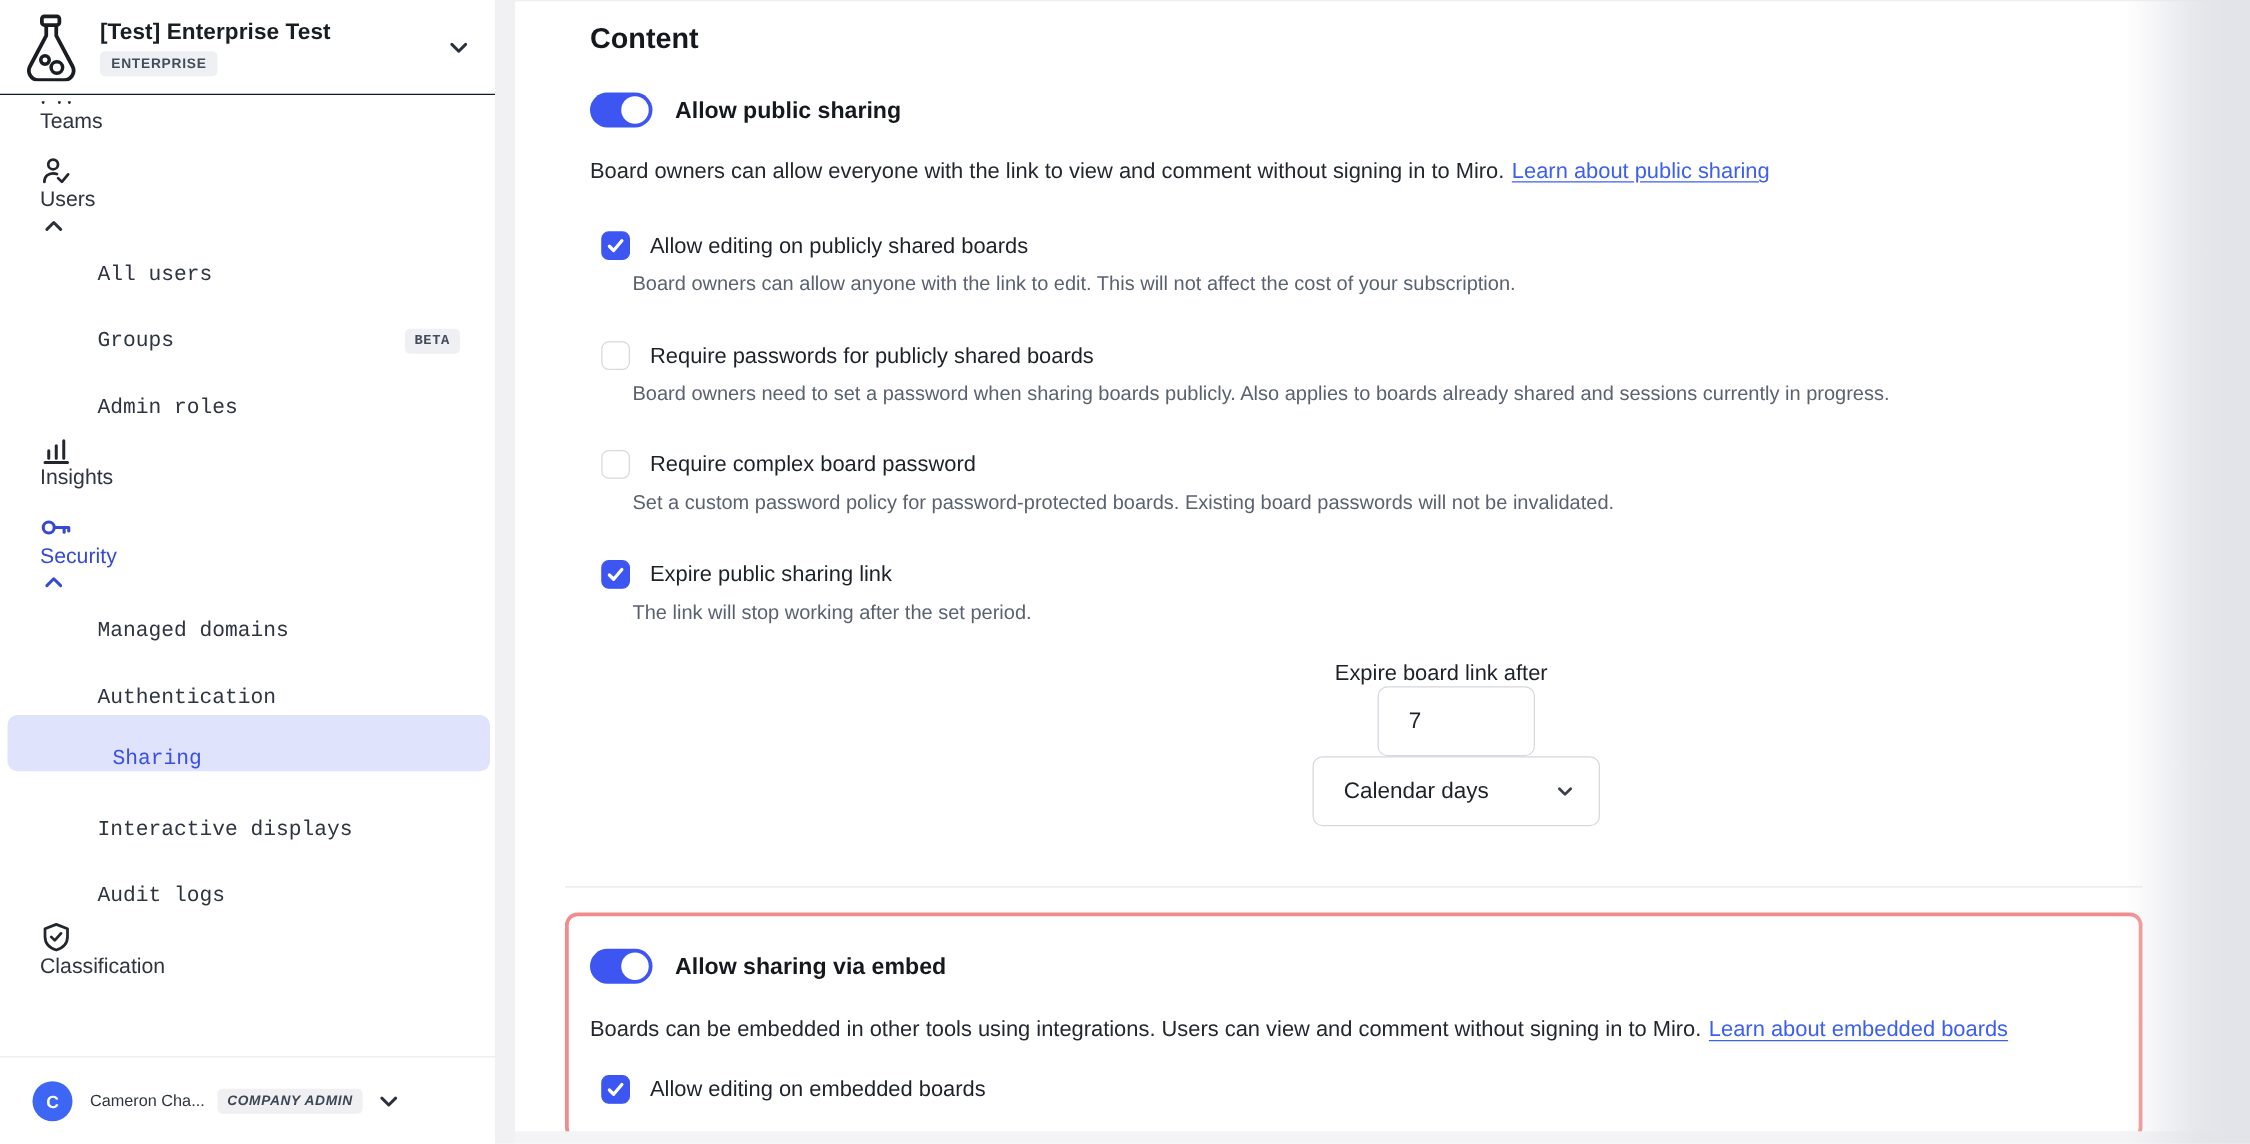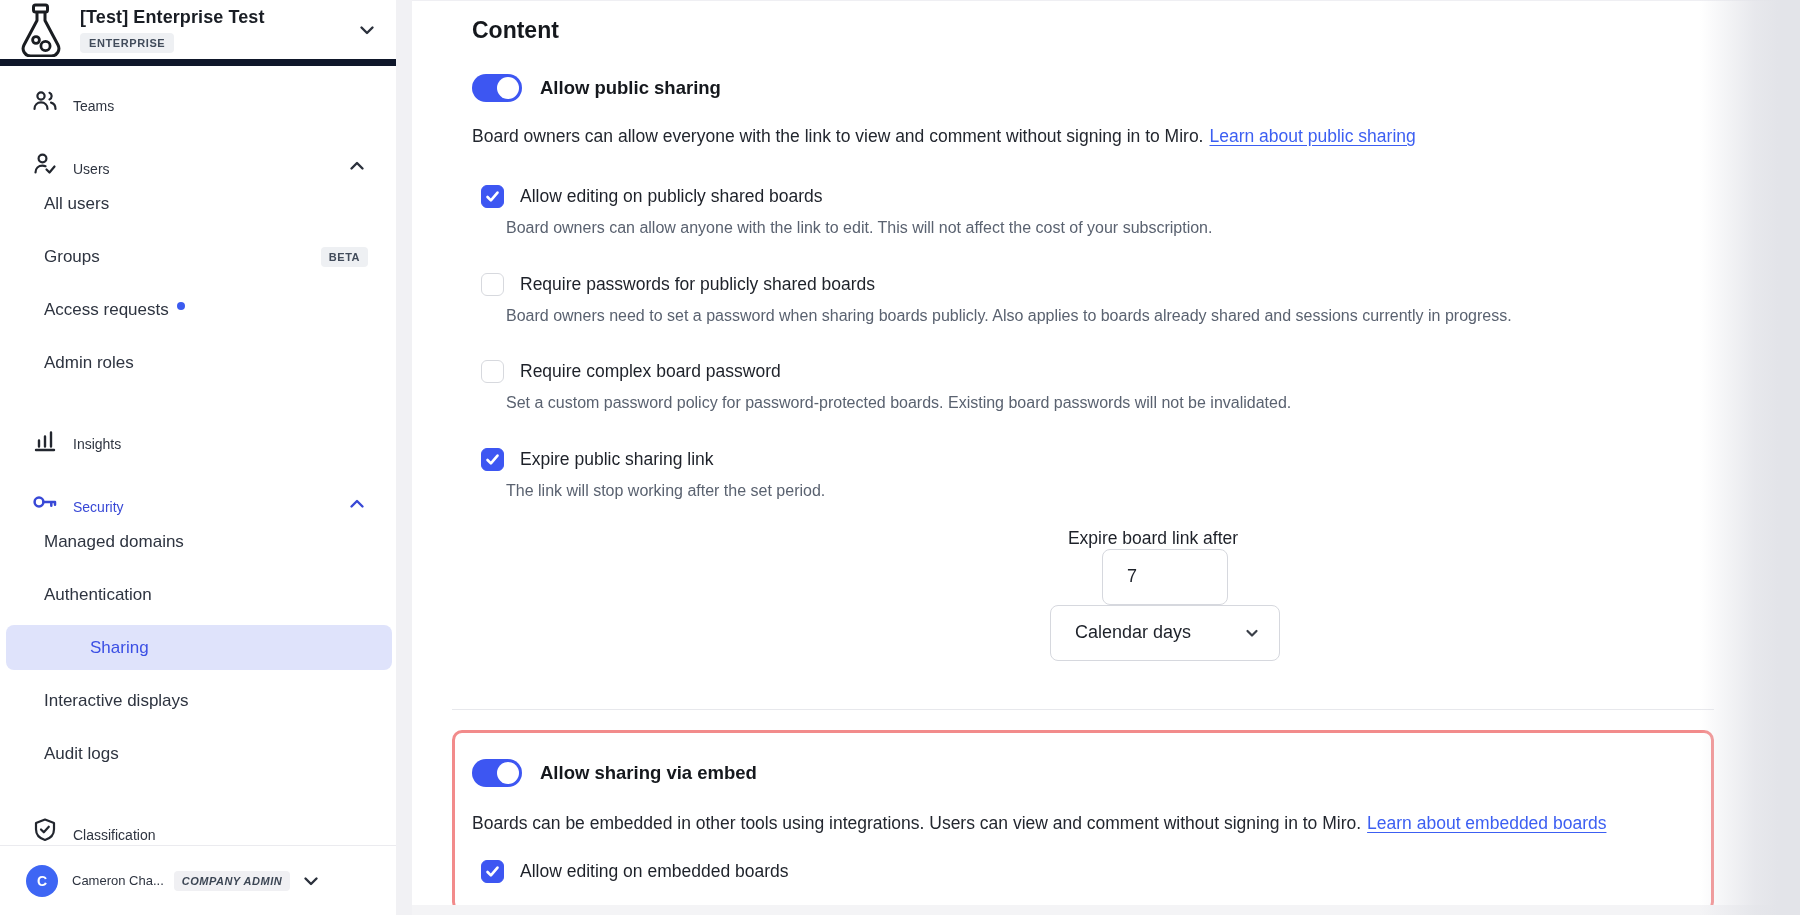--- a/index.html
+++ b/index.html
@@ -9,36 +9,36 @@
   
   .sidebar { position:absolute; left:0; top:0; width:396px; height:915px; background:#fff; z-index:3; }
   .gutter  { position:absolute; left:396px; top:0; width:16px; height:915px; background:#f1f1f4; z-index:2; }
   .main    { position:absolute; left:412px; top:0; width:1388px; height:915px; background:#fff;
              border-top:1px solid #efeff3; padding:10px 0 0 60px; z-index:1; }
   .right-fade { position:absolute; left:1700px; top:0; width:100px; height:915px; z-index:5; pointer-events:none;
              background:linear-gradient(90deg, rgba(227,228,233,0) 0%, rgba(227,228,233,.85) 55%, #e3e4e9 78%); }
   .bottom-band { position:absolute; left:412px; top:905px; width:1388px; height:10px; background:#f4f4f6; z-index:4; }
 
   
-  .org-header { position:relative; height:66px; display:flex; align-items:center; padding:0 18px 0 16px;
-                border-bottom:7px solid #0f172a; background:#fff; z-index:2; }
+  .org-header { position:relative; height:76px; display:flex; align-items:center; padding:0 18px 0 16px;
+                border-bottom:1px solid #0f172a; background:#fff; z-index:2; }
   .org-logo { width:50px; height:54px; flex:0 0 auto; }
   .org-meta { margin-left:14px; flex:1 1 auto; min-width:0; }
   .org-title { font-size:18px; font-weight:700; color:#191d24; letter-spacing:.1px; white-space:nowrap; }
   .badge { display:inline-block; background:#eef0f3; color:#424c5b; font-size:11px; font-weight:700;
            letter-spacing:.6px; border-radius:4px; padding:4px 9px; margin-top:5px; }
   .chev { width:22px; height:22px; flex:0 0 auto; }
 
   .nav { position:absolute; top:81px; left:0; right:0; bottom:70px; overflow:hidden; }
-  .nav-row { height:53px; display:flex; align-items:flex-end; padding:0 28px 0 32px; font-size:14px; color:#2e3440; cursor:pointer; }
+  .nav-row { height:53px; display:flex; align-items:flex-start; padding:0 28px 0 32px; font-size:17px; color:#2e3440; cursor:pointer;flex-direction:column; }
   .nav-row.mt { margin-top:10px; }
   .nav-row.clipped { margin-top:-20px; }
   .nav-icon { width:26px; height:26px; flex:0 0 auto; margin-right:15px; }
   .nav-label { flex:1 1 auto; white-space:nowrap; }
-  .nav-sub { height:53px; display:flex; align-items:center; padding:0 28px 0 44px; font-size:17px; color:#2e3440; cursor:pointer; }
+  .nav-sub { height:53px; display:flex; align-items:flex-end; padding:0 28px 0 78px; font-size:17px; color:#2e3440; cursor:pointer;font-family:Liberation Mono, monospace; }
   .nav-sub.active-pill { background:#dfe3fb; border-radius:8px; margin:4px 4px 4px 6px; height:45px;
                          padding-left:84px; color:#3b4fe4; }
   .nav-row.active { color:#3848d6; }
   .beta { background:#eef0f3; color:#424c5b; font-size:11px; font-weight:700; letter-spacing:.5px;
           border-radius:4px; padding:4px 8px; margin-left:auto; }
   .dot { width:8px; height:8px; border-radius:50%; background:#3b5bf0; display:inline-block; margin:-8px 0 0 8px; }
 
   .user-footer { position:absolute; left:0; right:0; bottom:0; height:70px; border-top:1px solid #ebebef;
                  display:flex; align-items:center; padding:0 18px 0 26px; background:#fff; }
   .avatar { width:32px; height:32px; border-radius:50%; background:#3e66f4; color:#fff; font-size:14px; font-weight:700;
@@ -135,24 +135,20 @@
 
     <div class="nav-sub">
       <span>All users</span>
     </div>
 
     <div class="nav-sub">
       <span>Groups</span>
       <span class="beta">BETA</span>
     </div>
 
-    <div class="nav-sub">
-      <span>Access requests</span>
-      <span class="dot"></span>
-    </div>
 
     <div class="nav-sub">
       <span>Admin roles</span>
     </div>
 
     <div class="nav-row mt">
       <svg class="nav-icon" viewBox="0 0 26 26" fill="none" stroke="#22262e" stroke-width="2.4" stroke-linecap="round">
         <path d="M7 20.5 v-6 M13 20.5 v-10 M19 20.5 v-14 M4 24 h18"></path>
       </svg>
       <span class="nav-label">Insights</span>

